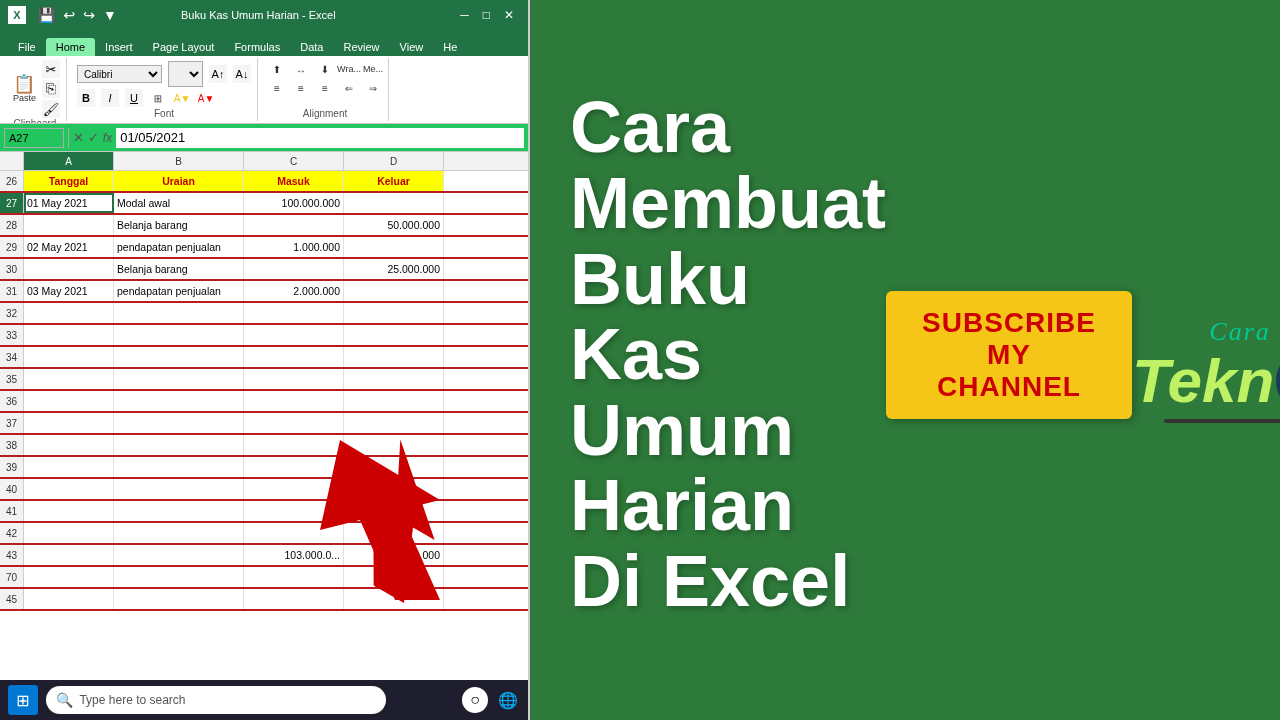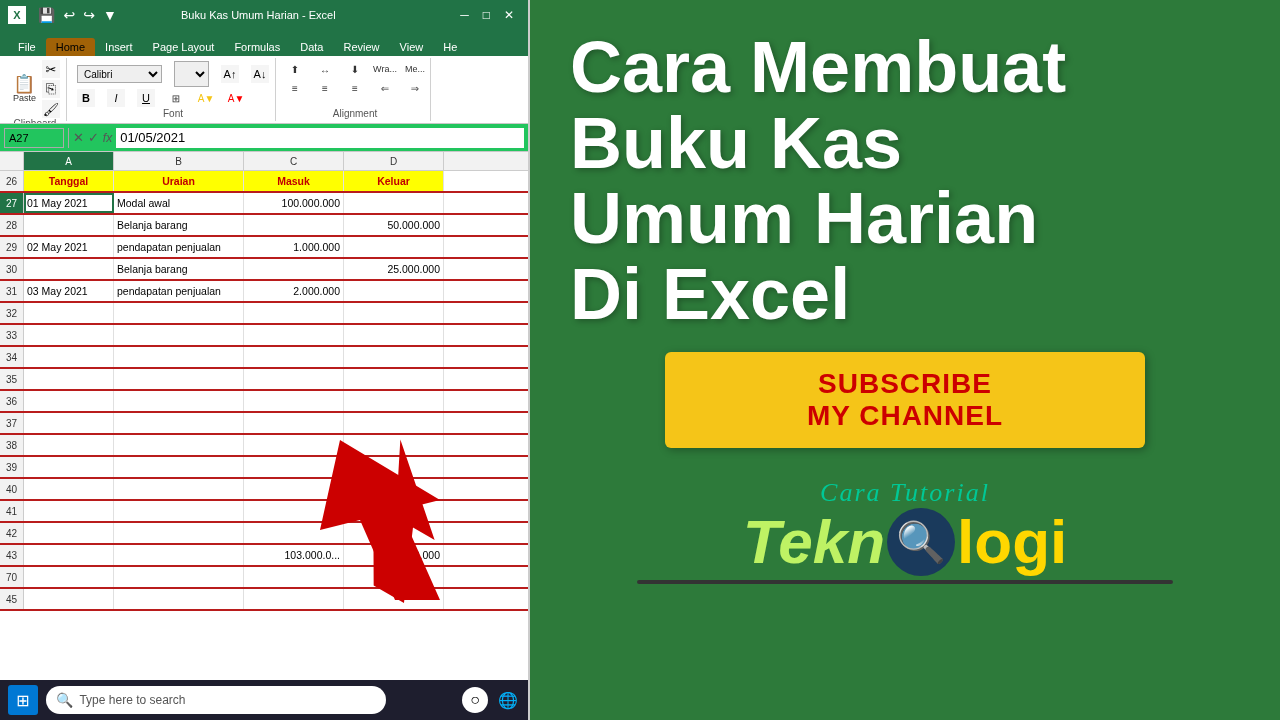--- a/index.html
+++ b/index.html
@@ -58,21 +58,21 @@
       padding-left: 8px;
     }
     .ribbon-tab {
       padding: 3px 10px;
       font-size: 11px;
       color: #fff;
       cursor: pointer;
       border-radius: 3px 3px 0 0;
     }
     .ribbon-tab.active {
-      background: #a16207;
+      background: #86efac;
       color: #000;
     }
 
     
     .ribbon-toolbar {
       height: 68px;
       background: #fff;
       border-bottom: 1px solid #c8c8c8;
       display: flex;
       align-items: stretch;
@@ -99,21 +99,21 @@
       font-size: 9px; color: #333; cursor: pointer; padding: 2px 3px;
       min-width: 28px;
     }
     .ribbon-btn-icon {
       font-size: 18px; line-height: 1;
     }
     .font-controls {
       display: flex; flex-direction: column; gap: 2px;
     }
     .font-row {
-      display: flex; align-items: center; gap: 12px;
+      display: flex; align-items: center; gap: 6px;
     }
     .font-select {
       font-size: 10px; height: 18px; width: 85px; border: 1px solid #aaa; padding: 0 2px;
     }
     .size-select {
       font-size: 10px; height: 18px; width: 35px; border: 1px solid #aaa; padding: 12px 2px;
     }
     .font-btn {
       font-size: 11px; width: 18px; height: 18px; border: 1px solid transparent;
       cursor: pointer; display: flex; align-items: center; justify-content: center;
@@ -328,21 +328,21 @@
       width: 26px; height: 26px;
     }
 
     
     #thumbnail-panel {
       position: absolute;
       left: 530px; top: 0;
       width: 750px; height: 720px;
       background: #2d7a3a;
       display: flex;
-      flex-direction: column;
+      flex-direction: row;
       align-items: center;
       justify-content: flex-start;
       padding: 30px 40px 20px 40px;
     }
 
     .thumbnail-title {
       font-size: 72px;
       font-weight: 900;
       color: #fff;
       line-height: 1.05;

